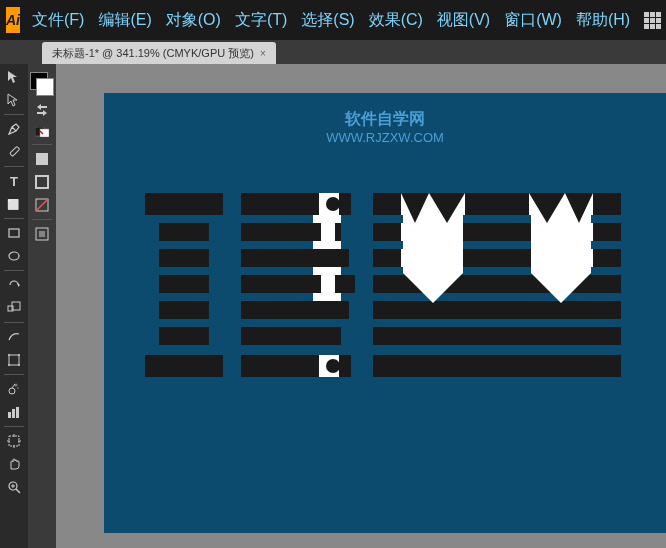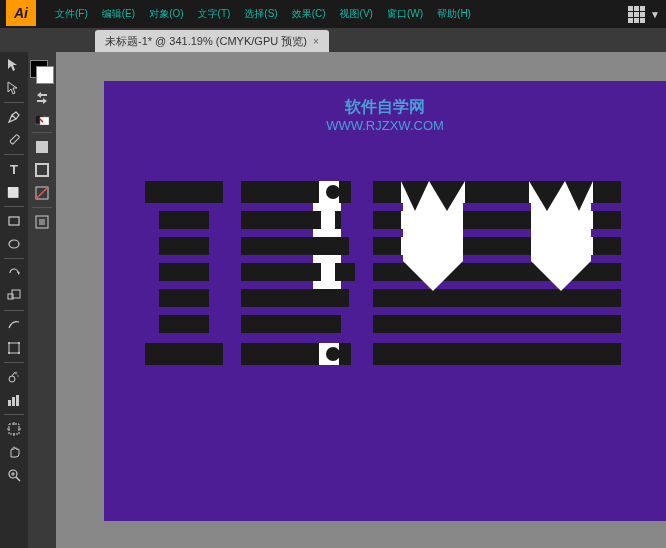--- a/index.html
+++ b/index.html
@@ -1,46 +1,47 @@
 <!DOCTYPE html>
 <html><head>
   <meta charset="utf-8">
   <style>
     * { margin: 0; padding: 0; box-sizing: border-box; }
     body { width: 666px; height: 548px; overflow: hidden; background: #444; font-family: 'Microsoft YaHei', Arial, sans-serif; }
 
     
     .title-bar {
-      height: 28px;
+      height: 40px;
       background: #1a1a1a;
       display: flex;
+      align-items: center;
       padding: 0 6px;
-      gap: 13px;
+      gap: 6px;
     }
     .ai-logo {
       width: 30px;
       height: 26px;
       background: #ff9900;
       display: flex;
       align-items: center;
       justify-content: center;
       font-size: 14px;
       font-weight: bold;
       color: #1a1a1a;
       font-style: italic;
     }
     .menu-bar {
       display: flex;
       align-items: center;
       gap: 2px;
       flex: 1;
     }
     .menu-item {
-      color: #14b8a6;
-      font-size: 10px;
+      color: #7dd3fc;
+      font-size: 16px;
       padding: 2px 6px;
       cursor: pointer;
       white-space: nowrap;
     }
     .title-bar-right {
       display: flex;
       align-items: center;
       gap: 4px;
     }
     .grid-icon {
@@ -53,21 +54,21 @@
       padding: 2px;
     }
     .grid-cell { background: #ccc; }
 
     
     .tab-bar {
       height: 24px;
       background: #3a3a3a;
       display: flex;
       align-items: flex-end;
-      padding-left: 95px;
+      padding-left: 42px;
     }
     .tab {
       height: 22px;
       background: #d4d4d4;
       color: #333;
       font-size: 11px;
       padding: 0 10px;
       display: flex;
       align-items: center;
       gap: 6px;
@@ -131,21 +132,21 @@
     .canvas-area {
       flex: 1;
       background: #888;
       display: flex;
       align-items: center;
       justify-content: center;
       position: relative;
       overflow: hidden;
     }
     .canvas-white {
-      background: #4c1d95;
+      background: #0c4a6e;
       width: 580px;
       height: 440px;
       display: flex;
       flex-direction: column;
       align-items: center;
       justify-content: center;
       position: relative;
       margin-left: 48px;
     }
 

